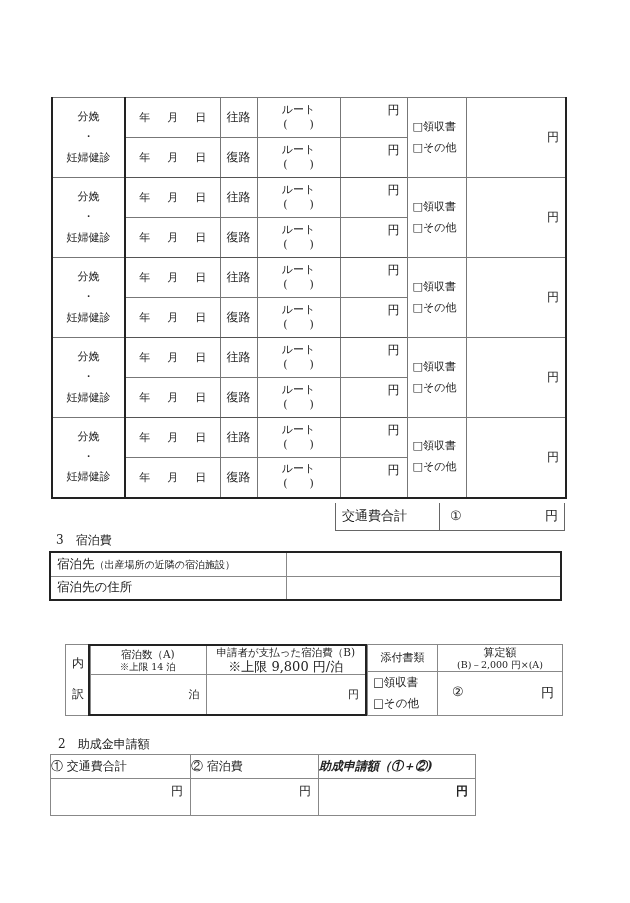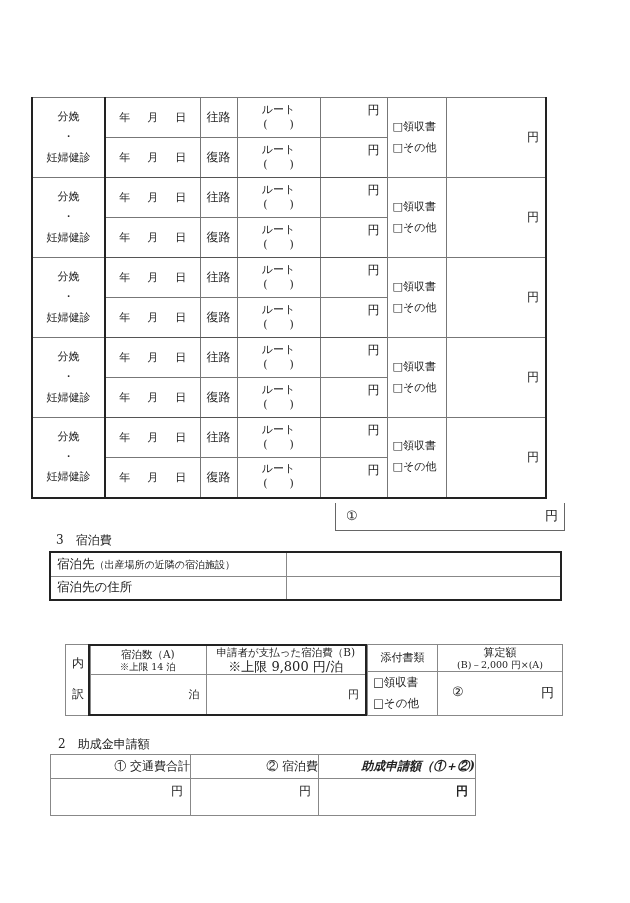--- a/index.html
+++ b/index.html
@@ -2,21 +2,21 @@
 <html><head>
 <meta charset="utf-8">
 <style>
   html, body { margin:0; padding:0; background:#ffffff; }
   body { width:630px; height:903px; position:relative; overflow:hidden;
          font-family: "DejaVu Serif", "Liberation Serif", serif; color:#222; }
   table { border-collapse:collapse; table-layout:fixed; }
   td { box-sizing:border-box; padding:0; vertical-align:middle; }
 
   
-  #transport { position:absolute; left:31px; top:97px; width:516px;
+  #transport { position:absolute; left:51px; top:97px; width:516px;
                border:2px solid #222; border-top:1px solid #666; }
   #transport td { border:1px solid #777; font-size:11px; height:20px; }
   #transport td.cat { border-right:2px solid #222; text-align:center; line-height:1.3; }
   #transport td.date { text-align:center; letter-spacing:0; }
   #transport td.dir { text-align:center; font-size:12px; }
   #transport td.route { text-align:center; font-size:11px; line-height:1.35; }
   #transport td.amt { text-align:right; padding-right:7px; font-size:12px; }
   #transport td.docs { font-size:11px; line-height:1.9; padding-left:5px; }
   #transport td.total { text-align:right; padding-right:6px; font-size:12px; }
   #transport tr.top-half td.route, #transport tr.top-half td.amt,
@@ -53,21 +53,21 @@
   #breakdown-right table { width:100%; height:100%; }
   #breakdown-right td { border:1px solid #888; font-size:11px; text-align:center; }
   #breakdown-right tr.h td { height:27px; line-height:1.2;margin-left:41px; }
   #breakdown-right td.docs2 { text-align:left; padding-left:5px; line-height:1.85; font-size:11.5px; }
   #breakdown-right td.calc { font-size:13px; }
   #breakdown-right td.calc div { display:flex; justify-content:space-between; padding:0 8px 0 14px; }
 
   
   #app { position:absolute; left:50px; top:754px; width:426px; border:1px solid #777; }
   #app td { border:1px solid #888; font-size:12px; }
-  #app tr.h td { height:24px; text-align:right; }
+  #app tr.h td { height:24px; text-align:left; }
   #app tr.h td.bold { font-weight:bold;font-style:italic; }
   #app tr.b td { height:37px; text-align:right; padding-right:7px; vertical-align:top; padding-top:4px; }
 </style>
 </head>
 <body>
 
 <table id="transport">
   <colgroup>
     <col style="width:73px">
       <col style="width:95px">
@@ -239,20 +239,21 @@
     <td class="route">
       <div>ルート</div>
           <div>(　　)</div>
     </td>
     <td class="amt" style="vertical-align:top;padding-top:4px">円</td>
   </tr>
 </tbody>
 </table>
 
 <div id="transport-sum">
+  <div class="lbl">交通費合計</div>
   <div class="val">
     <span>①</span>
     <span>円</span>
   </div>
 </div>
 
 <div class="sec-title" style="left:56px;top:532px">3　宿泊費</div>
 
 <table id="lodging">
   <tbody>

